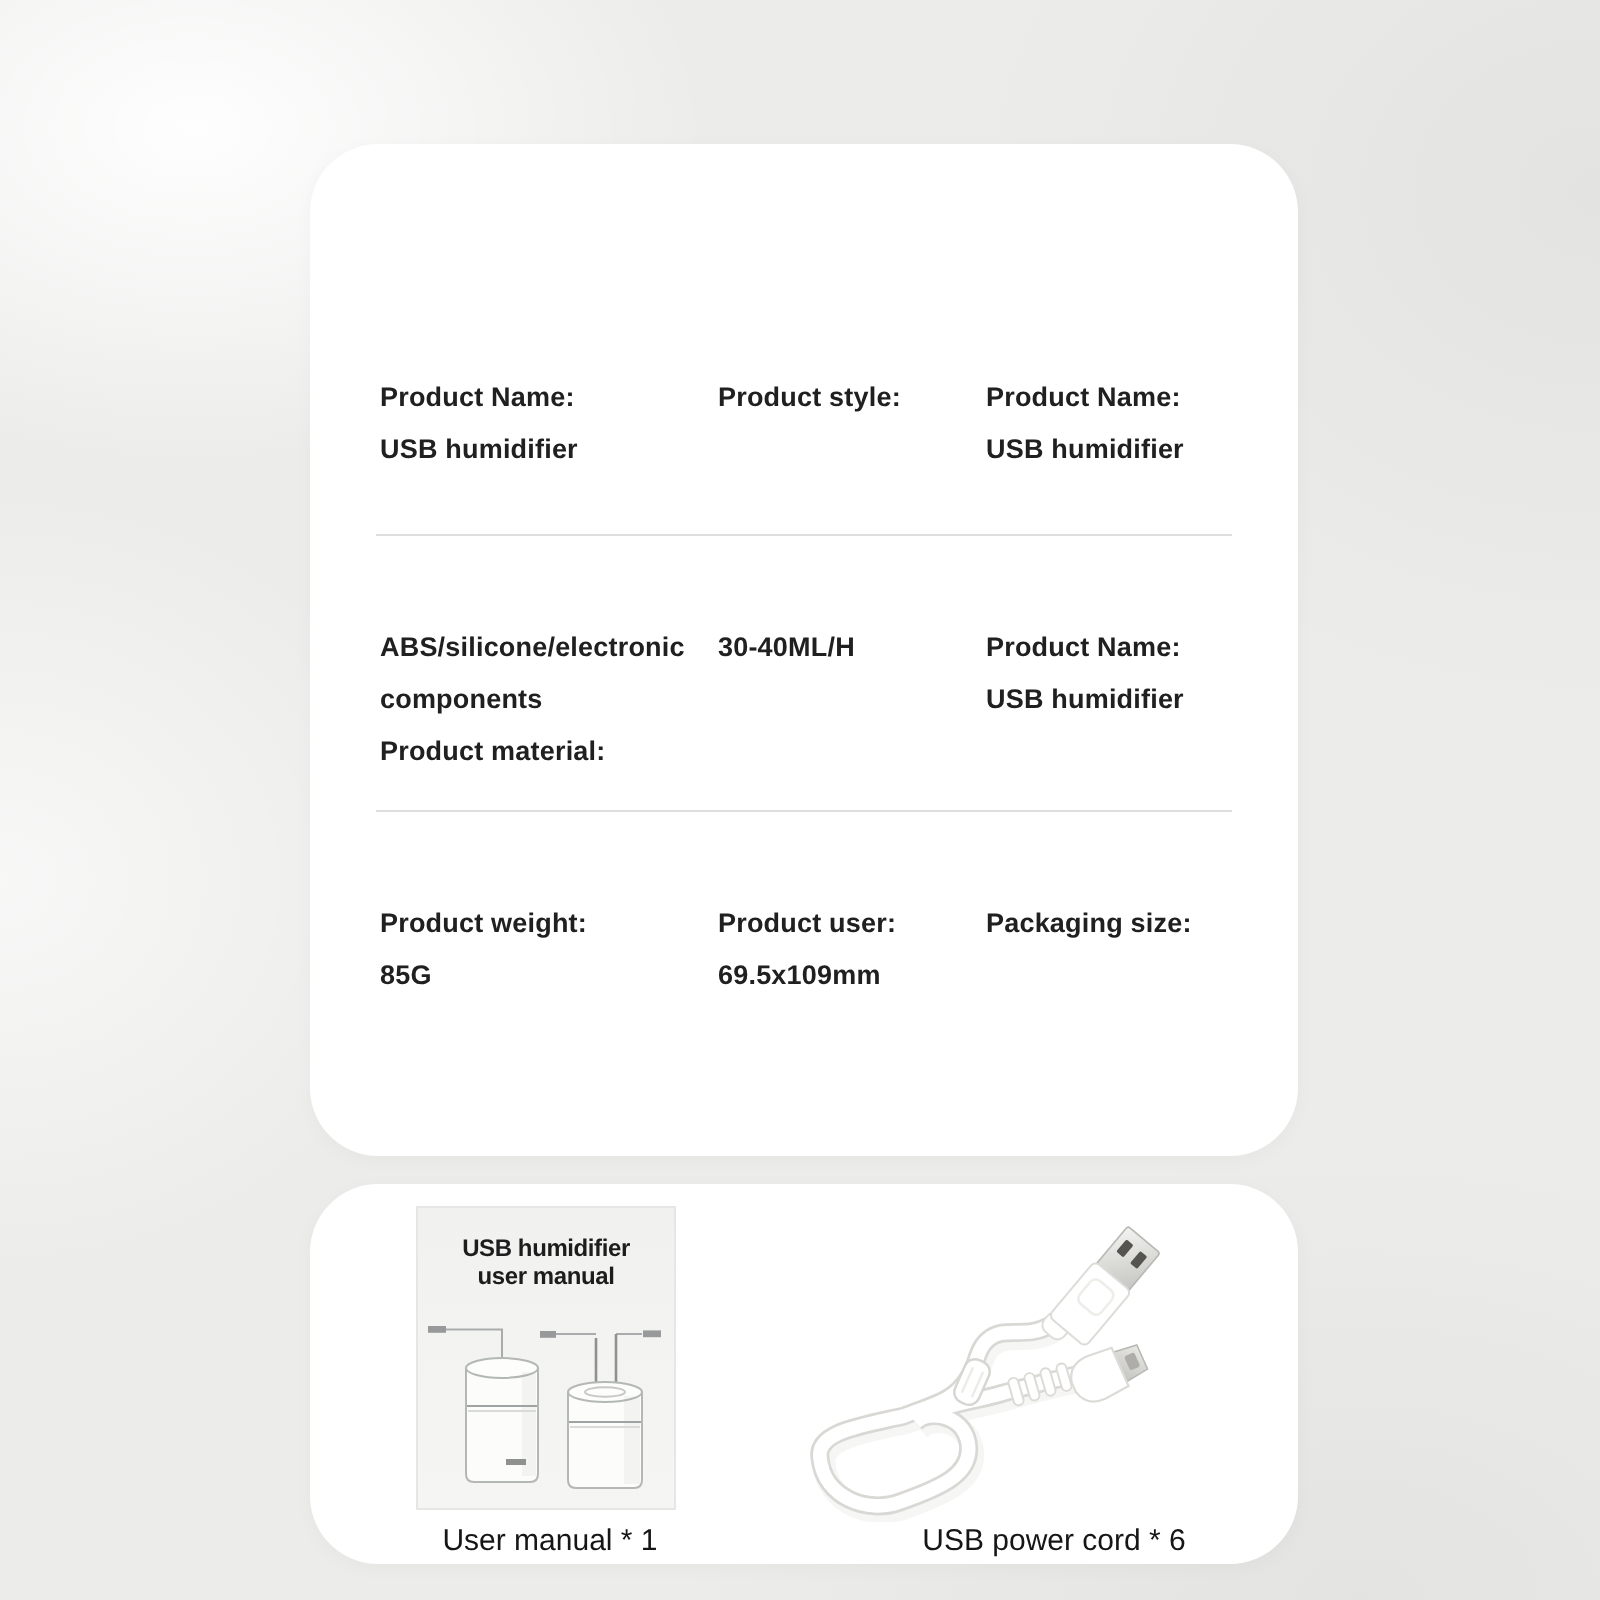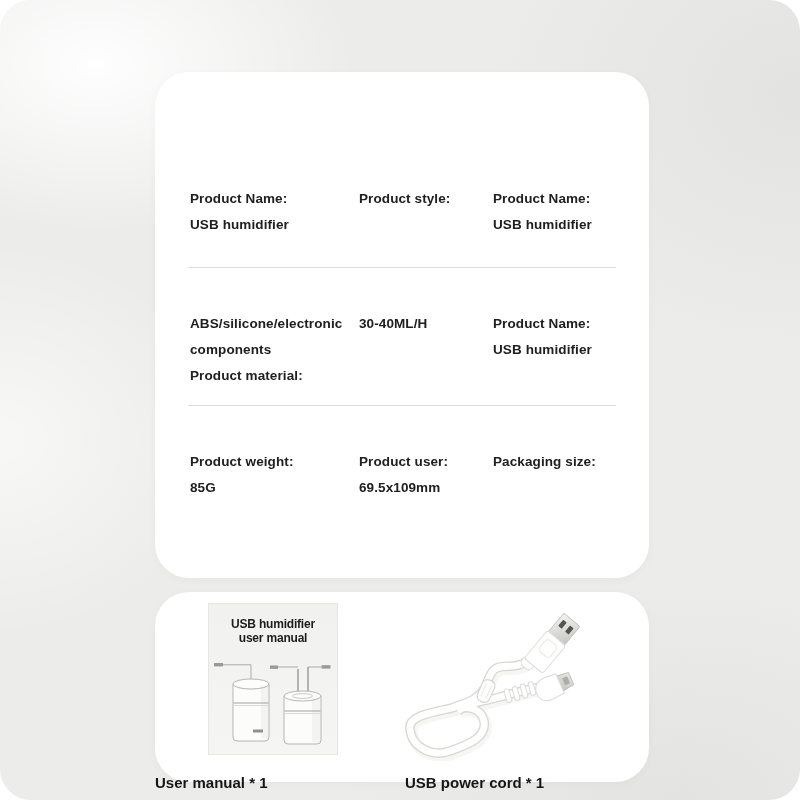--- a/index.html
+++ b/index.html
@@ -10,21 +10,20 @@
     overflow:hidden;
   }
   .stage{
     position:relative;width:800px;height:800px;overflow:hidden;
     background:
       radial-gradient(46% 30% at 12% 8%, rgba(255,255,255,0.95), rgba(255,255,255,0) 70%),
       radial-gradient(40% 35% at 0% 55%, rgba(255,255,255,0.60), rgba(255,255,255,0) 70%),
       radial-gradient(55% 45% at 100% 12%, rgba(223,224,222,0.70), rgba(223,224,222,0) 72%),
       radial-gradient(60% 40% at 85% 100%, rgba(220,221,219,0.55), rgba(220,221,219,0) 70%),
       #ecedeb;
-    border-radius: 31px;
   }
   .card{
     position:absolute;left:155px;width:494px;background:#ffffff;
     border-radius:34px;box-shadow:0 2px 10px rgba(0,0,0,0.03);
   }
   .spec-card{top:72px;height:506px;}
   .package-card{top:592px;height:190px;}
 
   .spec-row{position:absolute;left:0;width:100%;}
   .cell{position:absolute;line-height:26px;font-size:13.5px;font-weight:600;letter-spacing:0.1px;}
@@ -38,22 +37,22 @@
     background:linear-gradient(180deg,#f1f1f0,#f5f5f3);
     border:1px solid #e6e6e4;box-sizing:border-box;
   }
   .manual-title{
     padding-top:13px;text-align:center;
     font-size:12px;font-weight:700;line-height:14px;color:#1d1d1d;letter-spacing:-0.2px;
   }
   .manual-art{position:absolute;left:0;top:44px;}
   .cord-art{position:absolute;left:245px;top:3px;}
   .caption{
-    position:absolute;top:170px;height:20px;
-    font-size:15px;font-weight:700;color:#161616;margin-top:12px;
+    position:absolute;top:170px;height:20px;text-align:center;
+    font-size:15px;font-weight:400;color:#161616;
   }
   .caption-manual{left:0;width:240px;}
   .caption-cord{left:250px;width:244px;}
 </style>
 </head>
 <body>
 
 <div class="stage">
 
   <section class="card spec-card">
@@ -188,15 +187,15 @@
         <rect x="129.5" y="86.6" width="5" height="14" rx="2.5" transform="rotate(-16 132 93.6)"></rect>
       </g>
 
       <g transform="translate(152,92) rotate(66) scale(1.1)">
         <path d="M-6,-19 L6,-19 L7.5,-7 L-7.5,-7 Z" fill="url(#met2)" stroke="#b7b7b3" stroke-width="0.7"></path>
         <rect x="-3.5" y="-16.5" width="7" height="5" rx="1" fill="#aeada7"></rect>
         <path d="M-9.5,-8 L9.5,-8 L10.5,4 Q10.5,13 2.5,15 L-2.5,15 Q-10.5,13 -10.5,4 Z" fill="#ffffff" stroke="#dcdbd7" stroke-width="1"></path>
       </g>
     </svg>
 
-    <div class="caption caption-cord">USB power cord * 1</div>
+    <div class="caption caption-cord">USB power cord * 6</div>
   </section>
 </div>
 
 </body></html>

